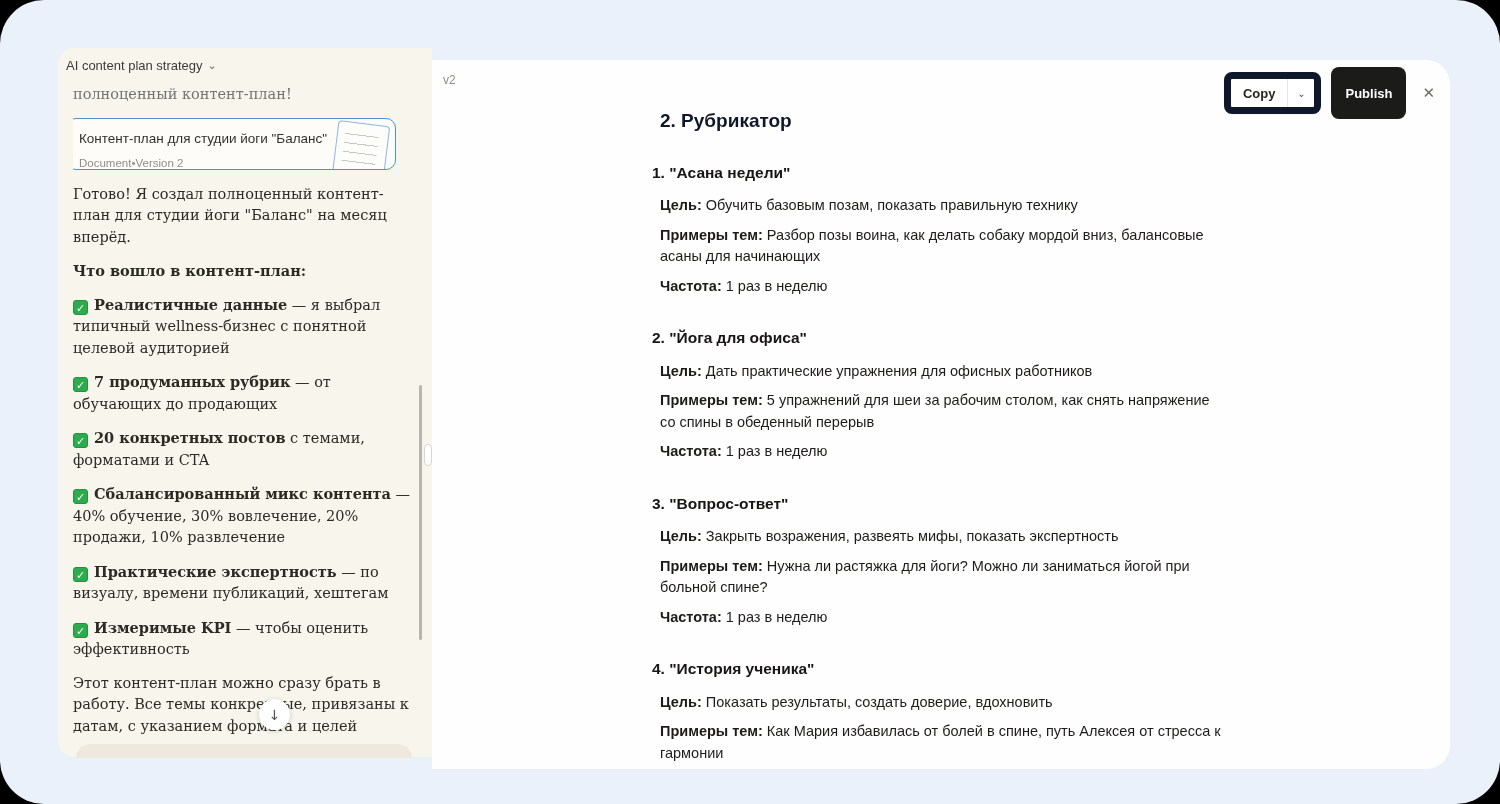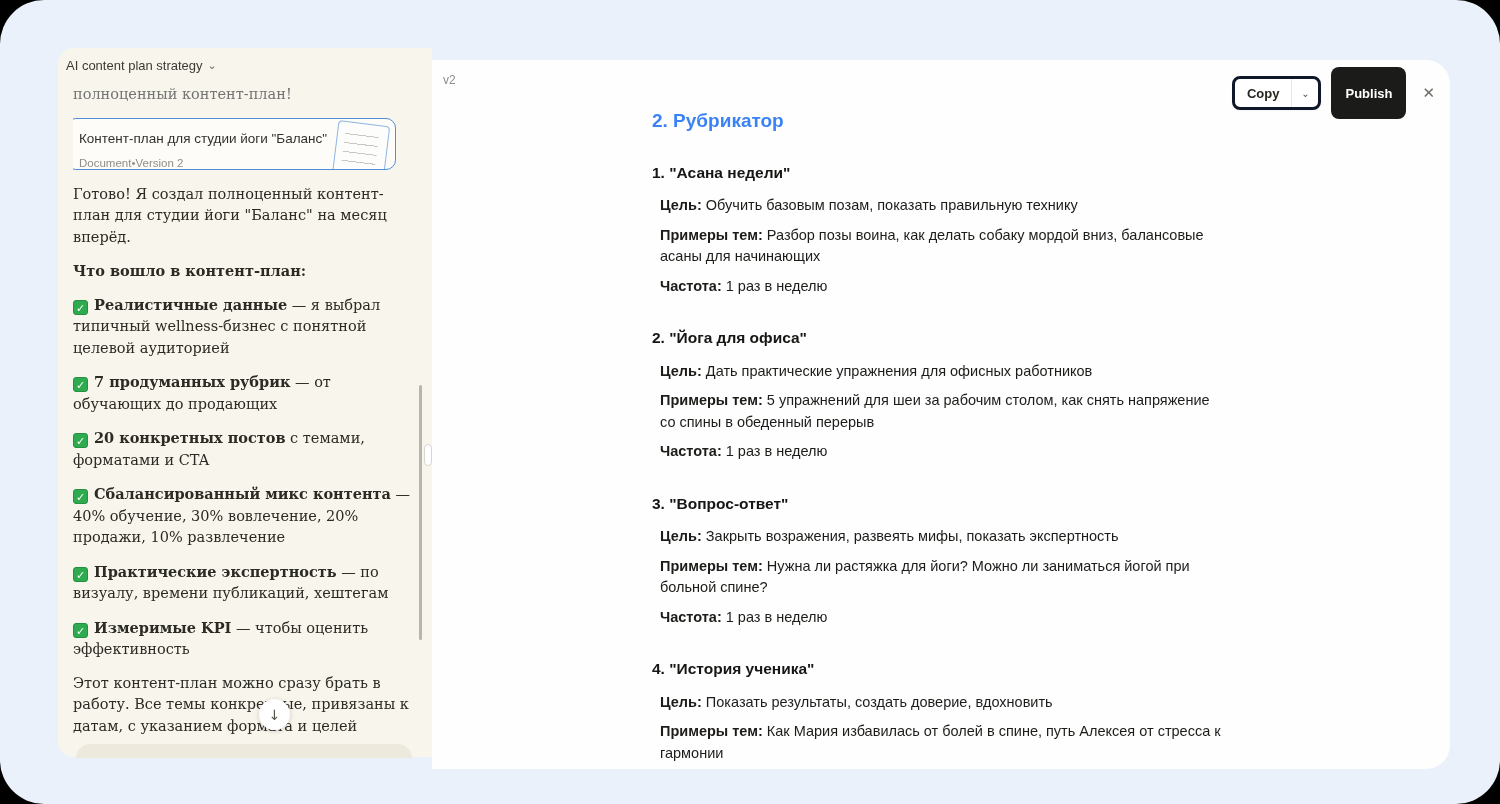--- a/index.html
+++ b/index.html
@@ -49,33 +49,33 @@
                   background:#b8b6ac;border-radius:2px;cursor:pointer;}
   
   .divider-handle{position:absolute;left:424px;top:444px;width:8px;height:22px;background:#fff;
                   border:1px solid #d8d6cd;border-radius:5px;box-sizing:border-box;cursor:col-resize;}
 
   
   .doc-panel{position:absolute;left:432px;top:60px;width:1018px;height:709px;background:#fefefe;
              border-radius:0 24px 24px 0;overflow:hidden;}
   .doc-version{position:absolute;left:11px;top:13px;font-size:12px;color:#8f8d85;}
   .doc-actions{position:absolute;right:13px;top:7px;display:flex;align-items:center;gap:10px;}
-  .copy-split{display:flex;align-items:stretch;height:28px;background:#fff;border:3px solid #0f172a;
+  .copy-split{display:flex;align-items:stretch;height:28px;background:#fff;border:7px solid #0f172a;
               border-radius:8px;overflow:hidden;box-shadow:0 1px 2px rgba(0,0,0,.04);}
   .copy-main{display:flex;align-items:center;padding:0 12px;font-size:13px;font-weight:600;
              color:#26251f;cursor:pointer;}
   .copy-chev{display:flex;align-items:center;justify-content:center;width:26px;border-left:1px solid #e7e6e1;
              font-size:10px;color:#55534d;cursor:pointer;}
   .publish-btn{height:28px;display:flex;align-items:center;padding:12px 14px;background:#1b1b19;color:#fff;
                font-size:13px;font-weight:600;border-radius:8px;cursor:pointer;}
   .close-btn{font-size:15px;color:#6b6a66;cursor:pointer;margin-left:4px;padding:2px;
              font-family:"DejaVu Sans",sans-serif;}
 
   .doc-content{width:578px;margin:0 auto;padding-top:50px;font-size:14.5px;line-height:21.5px;color:#1d1c19;}
-  .doc-content h2{font-size:19px;font-weight:700;margin:0 0 4px;color:#3b82f6;}
+  .doc-content h2{font-size:19px;font-weight:700;margin:0 8px 4px;color:#0f172a;}
   .doc-section h3{font-size:15.5px;font-weight:700;margin:30px 0 12px;color:#171614;}
   .doc-section p{margin:8px;}
   .doc-section b{font-weight:700;}
 </style>
 </head>
 <body>
 
 <div class="window">
 
   <div class="chat-panel">

